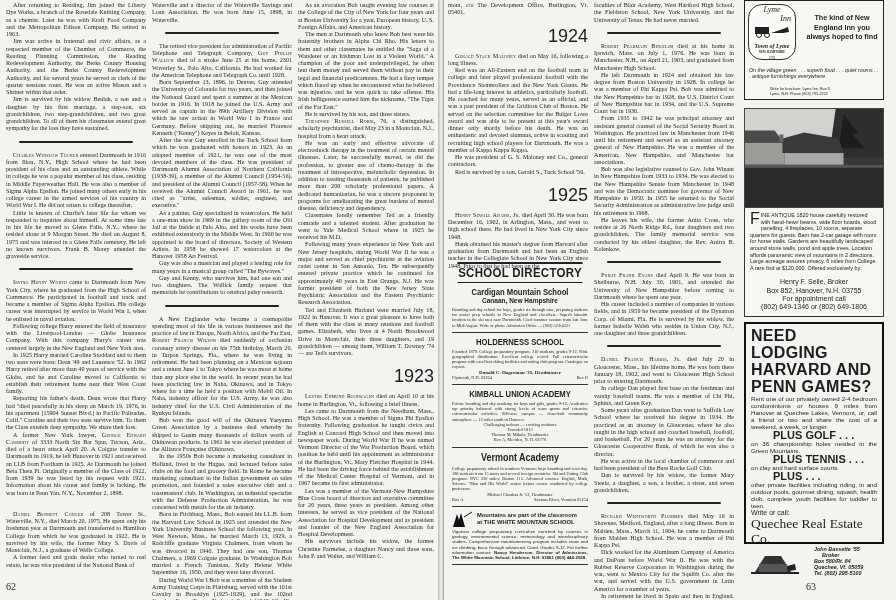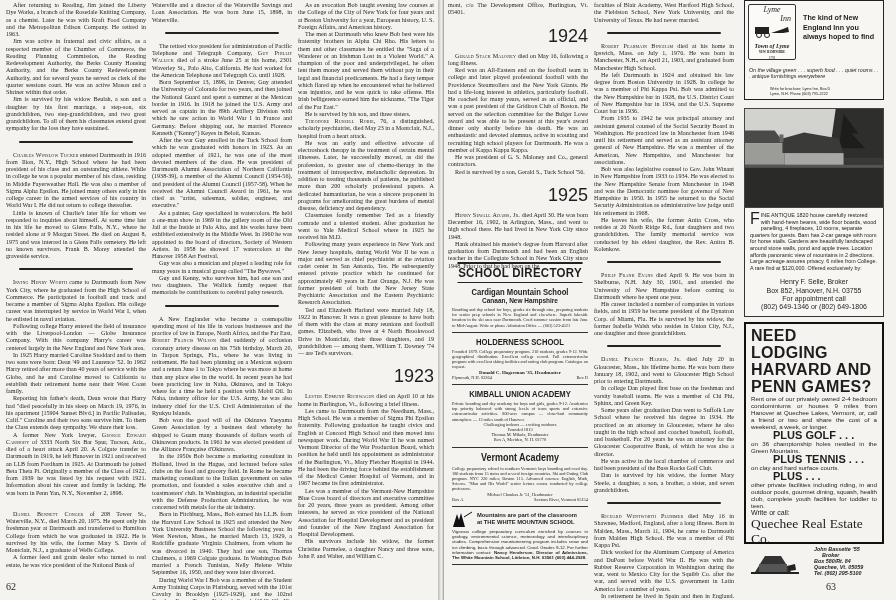--- a/index.html
+++ b/index.html
@@ -30,25 +30,25 @@
   .school .split { display: flex; justify-content: space-between; font-size: 4.4px; line-height: 5.2px; }
   .wms .desc { font-family: "Liberation Sans", sans-serif; font-size: 4.4px; }
   .wms-head { display: flex; align-items: center; gap: 3px; }
   .wms-head .mtn { width: 22px; height: 16px; }
   .wms-head .txt { font-family: "Liberation Sans", sans-serif; font-weight: bold; font-size: 5.8px; line-height: 7px; }
 
   
   .ads { position: absolute; left: 744px; top: 0; width: 140px; }
   .ad-box { border: 1.5px solid #222; background: #f7f6f2; }
   .lyme { height: 100px; padding: 3px; position: relative; }
-  .lyme-sign { position: absolute; left: 3px; top: 3px; width: 48px; height: 56px; border: 1px solid #333; border-radius: 2px; text-align: center; background: #fbfaf6; }
+  .lyme-sign { position: absolute; left: 3px; top: 3px; width: 48px; height: 56px; border: 1px solid #333; border-radius: 14px; text-align: center; background: #fbfaf6; }
   .lyme-sign .l1 { font-size: 8px; line-height: 9px; font-style: italic; }
   .lyme-sign .l2 { font-size: 5px; line-height: 6px; font-weight: bold; }
   .lyme-sign .carriage { width: 38px; height: 14px; margin: 1px auto; }
-  .lyme-tag { position: absolute; left: 58px; top: 12px; width: 78px; font-family: "Liberation Sans", sans-serif; font-weight: bold; font-size: 7.2px; line-height: 9.6px; }
+  .lyme-tag { position: absolute; left: 58px; top: 12px; width: 78px; text-align: center; font-family: "Liberation Sans", sans-serif; font-weight: bold; font-size: 7.2px; line-height: 9.6px; }
   .lyme-sub { position: absolute; left: 4px; top: 66px; width: 132px; font-family: "Liberation Sans", sans-serif; font-style: italic; font-size: 5.3px; line-height: 6.4px; }
   .lyme-addr { position: absolute; left: 25px; top: 86px; font-family: "Liberation Sans", sans-serif; font-size: 3.8px; line-height: 4.6px; }
 
   .photo { margin-top: 8px; height: 100px; border: 1px solid #444; position: relative; overflow: hidden; background: linear-gradient(#d7d7d3 0%, #c9c9c5 40%, #3d3d3b 40%, #262625 100%); }
   .house-ad { border: 1.5px solid #333; border-top: none; padding: 4px 5px 4px; font-family: "Liberation Sans", sans-serif; font-size: 5.4px; line-height: 6.6px; background: #f7f6f2; }
   .house-ad .drop { float: left; font-size: 16px; line-height: 14px; margin-right: 1px; }
   .house-ad .broker { text-align: center; font-size: 7px; line-height: 8.3px; margin-top: 7px; }
 
   .lodging { margin-top: 5px; border: 2px solid #111; padding: 3px 5px; font-family: "Liberation Sans", sans-serif; height: 222px; }
   .lodging .big { font-weight: bold; font-size: 16px; line-height: 17px; letter-spacing: 0.3px; }
@@ -153,21 +153,21 @@
       <p>Some years after graduation Dan went to Suffolk Law School where he received his degree in 1934. He practiced as an attorney in Gloucester, where he also taught in the high school and coached baseball, football, and basketball. For 20 years he was an attorney for the Gloucester Cooperative Bank, of which he was also a director.</p>
       <p>He was active in the local chamber of commerce and had been president of the Bass Rocks Golf Club.</p>
       <p>Dan is survived by his widow, the former Mary Steele, a daughter, a son, a brother, a sister, and seven grandchildren.</p>
       <div class="rule"></div>
       <p><span class="sc">Richard Wentworth Plummer</span><span> died May 16 in Shawnee, Medford, England, after a long illness. Born in Malden, Mass., March 11, 1904, he came to Dartmouth from Malden High School. He was a member of Phi Kappa Psi.</span></p>
       <p>Dick worked for the Aluminum Company of America and DuPont before World War II. He was with the Rubber Reserve Corporation in Washington during the war, went to Mexico City for the Squibb Co. after the war, and served with the U.S. government in Latin America for a number of years.</p>
       <p>In retirement he lived in Spain and then in England. He is survived by his second wife, the former M. H. Beverwijk of Holland, two sons, a brother, and two sisters.</p>
 
     </div>
 
-    <div class="pagenum" style="right:60px;margin-top:20px;">63</div>
+    <div class="pagenum" style="right:80px;margin-top:20px;">63</div>
   </div>
 </div>
 
 <div class="directory">
   <div class="dir-title">SCHOOL DIRECTORY</div>
 
   <div class="school">
     <h3>Cardigan Mountain School</h3>
     <h4>Canaan, New Hampshire</h4>
     <div class="desc">Boarding and day school for boys, grades six through nine, preparing students for senior prep schools in New England and elsewhere. Superb lakeside location in the ski area near Dartmouth. Coed summer session from late June to Mid-August. Write or phone Admission Office — (603) 523-4321</div>

